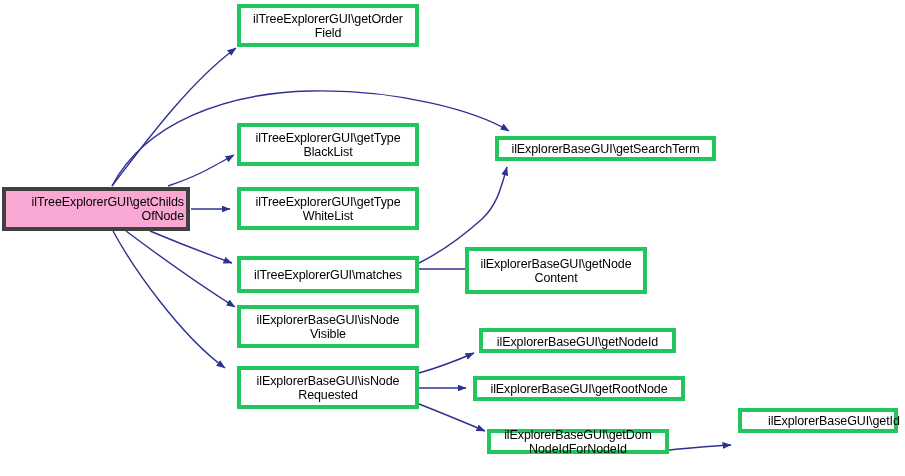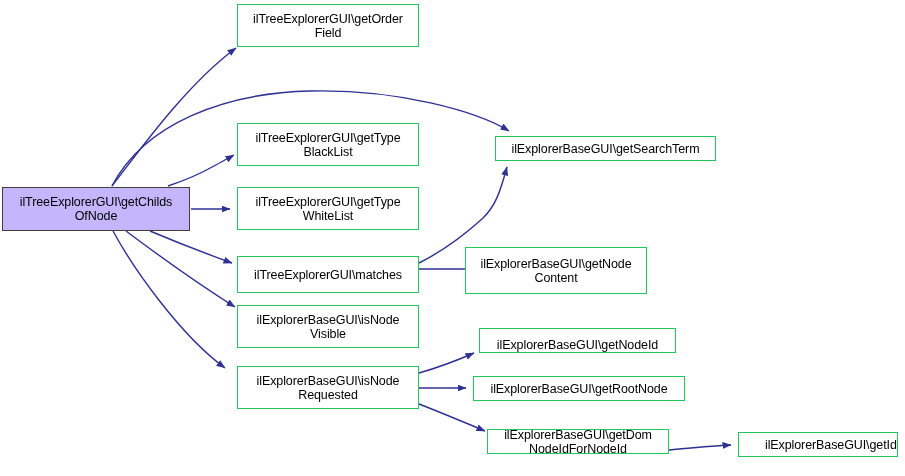--- a/index.html
+++ b/index.html
@@ -20,36 +20,37 @@
     position: absolute;
     left: 0;
     top: 0;
     width: 905px;
     height: 476px;
     pointer-events: none;
   }
   .gnode {
     position: absolute;
     box-sizing: border-box;
-    border: 1px solid #22c55e;
+    border: 4px solid #22c55e;
     background: #ffffff;
     color: #000000;
     font-size: 12.5px;
     line-height: 14px;
     text-align: center;
     display: flex;
     align-items: center;
     justify-content: center;
     letter-spacing: -0.1px;
     white-space: pre-line;
     z-index: 2;
   }
   .gnode.root {
-    background: #c4b5fd;
+    background: #f9a8d4;
     border-color: #404040;
+    text-align: right;
   }
   .gnode .nlabel {
     display: block;
     width: 100%;
     padding: 0 2px;
     box-sizing: border-box;
   }
 </style>
 </head>
 <body>
@@ -91,15 +92,15 @@
 Visible</span></div>
       <div class="gnode" style="left: 237px; top: 366px; width: 182px; height: 43px;"><span class="nlabel">ilExplorerBaseGUI\isNode
 Requested</span></div>
       <div class="gnode" style="left: 468px; top: 136px; width: 221px; height: 25px; margin-left: 27px;"><span class="nlabel">ilExplorerBaseGUI\getSearchTerm</span></div>
       <div class="gnode" style="left: 465px; top: 247px; width: 182px; height: 47px;"><span class="nlabel">ilExplorerBaseGUI\getNode
 Content</span></div>
       <div class="gnode" style="left: 479px; top: 328px; width: 197px; height: 25px; align-items: flex-end;"><span class="nlabel">ilExplorerBaseGUI\getNodeId</span></div>
       <div class="gnode" style="left: 473px; top: 376px; width: 212px; height: 25px;"><span class="nlabel">ilExplorerBaseGUI\getRootNode</span></div>
       <div class="gnode" style="left: 487px; top: 429px; width: 182px; height: 25px;"><span class="nlabel">ilExplorerBaseGUI\getDom
 NodeIdForNodeId</span></div>
-      <div class="gnode" style="left: 738px; top: 432px; width: 160px; height: 25px; padding-left: 24px;"><span class="nlabel">ilExplorerBaseGUI\getId</span></div>
+      <div class="gnode" style="left: 738px; top: 408px; width: 160px; height: 25px; padding-left: 24px;"><span class="nlabel">ilExplorerBaseGUI\getId</span></div>
     </div>
 </div>
 
 </body></html>

